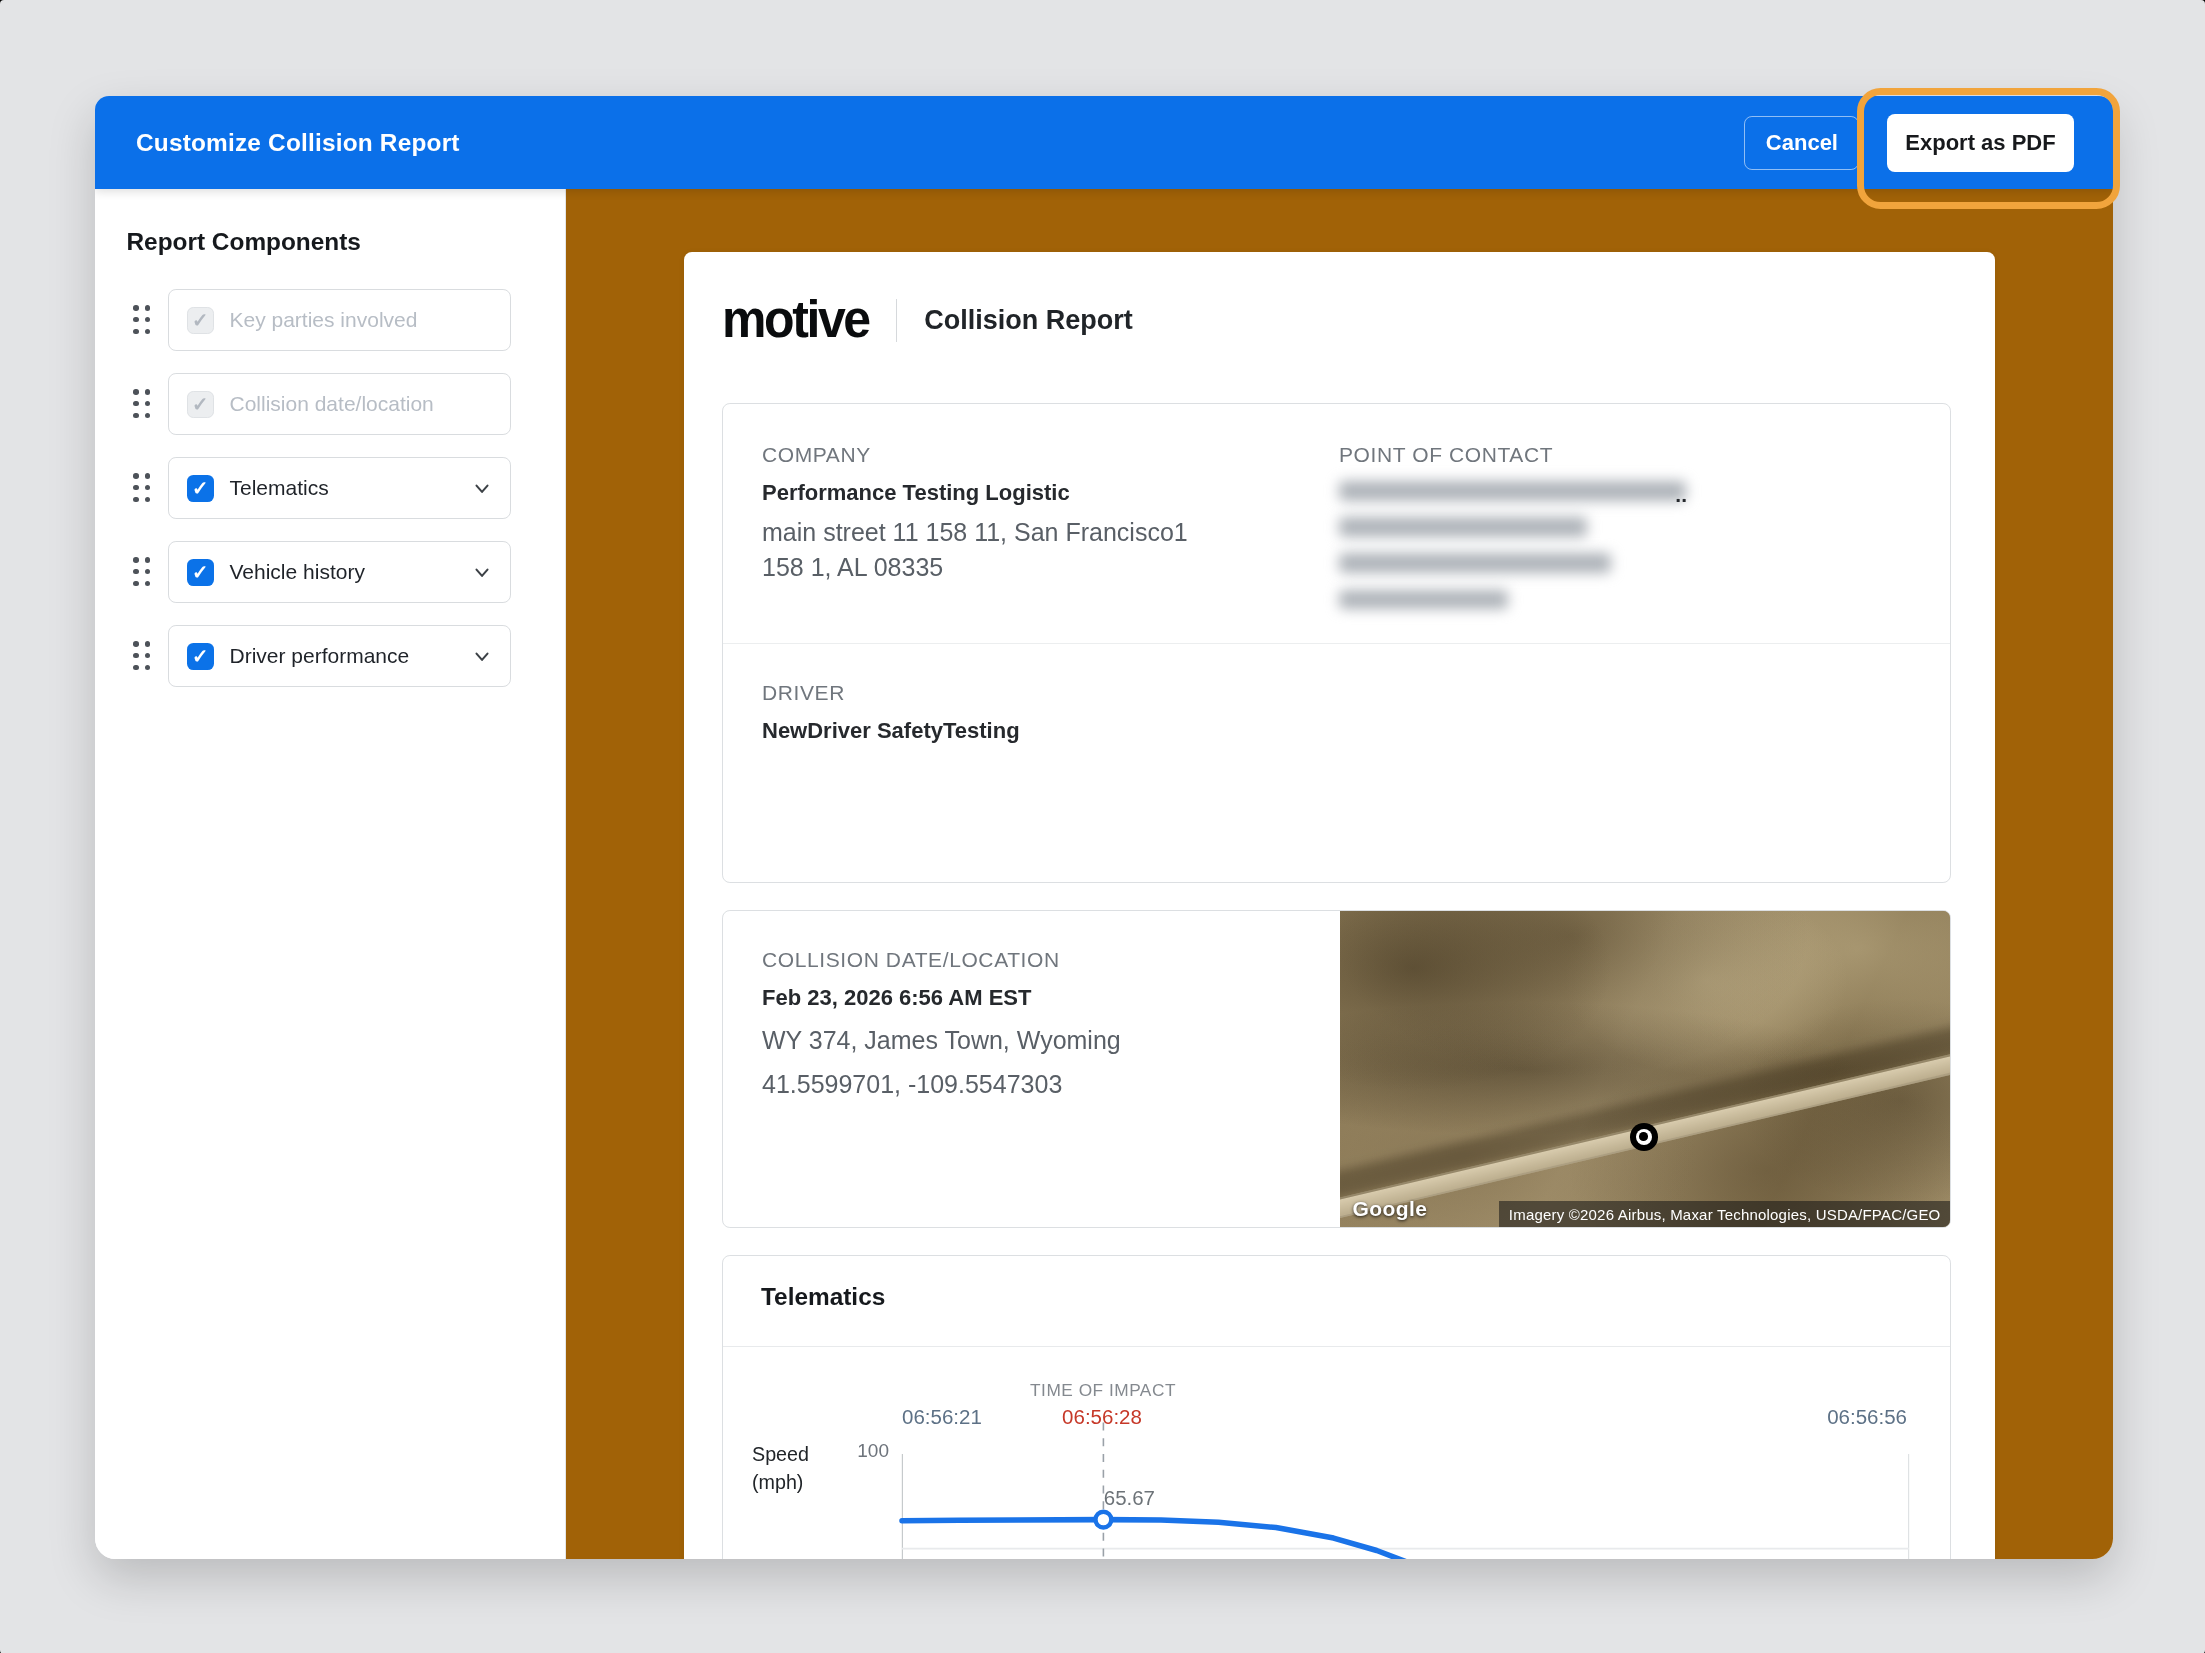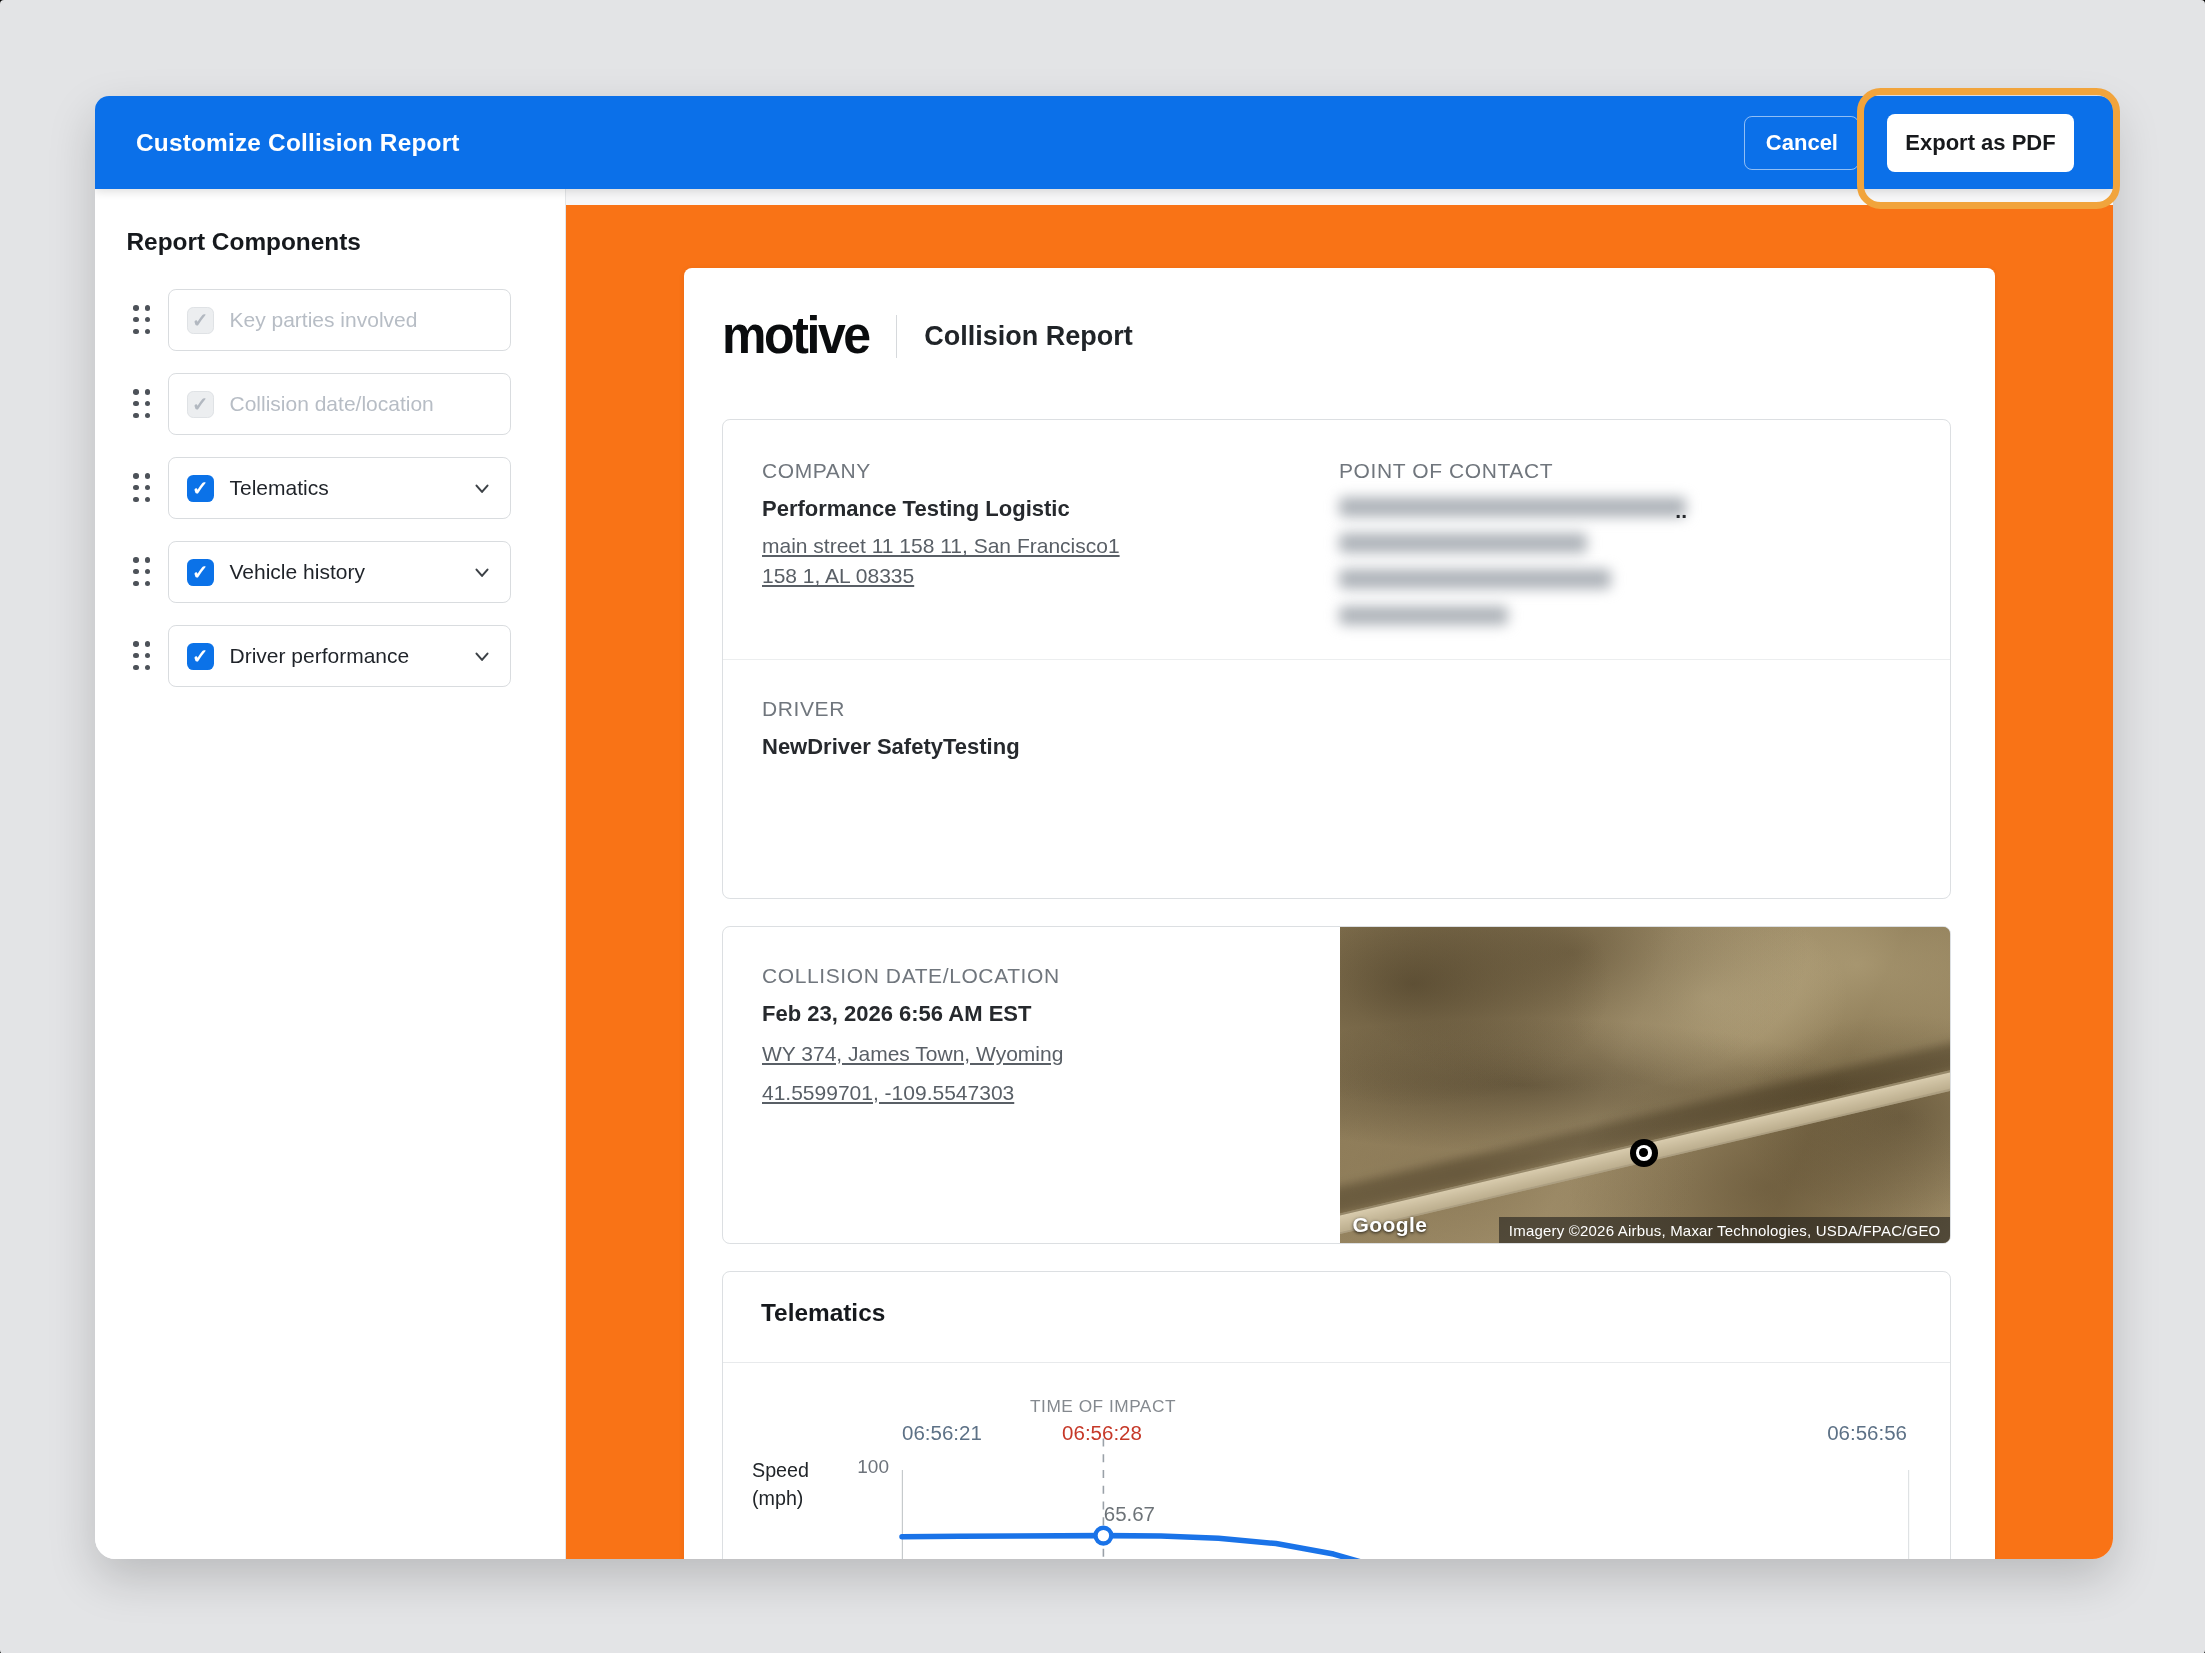--- a/index.html
+++ b/index.html
@@ -33,35 +33,35 @@
                display:flex; align-items:center; padding:0 17.3px; cursor:pointer; }
   .cbx { width:27px; height:27px; border-radius:6.3px; display:flex; align-items:center; justify-content:center;
          font-size:19.7px; font-weight:bold; flex:0 0 auto; }
   .cbx.on { background:#0b72e8; color:#fff; }
   .cbx.locked { background:#eceef0; border:0.8px solid #dfe2e5; color:#b2b8c0; }
   .side-label { margin-left:15.8px; font-size:21px; color:#1f2329; }
   .side-card.locked .side-label { color:#b7bdc5;text-align:center; }
   .chev { margin-left:auto; display:flex; }
 
   
-  .content { flex:1; position:relative; background:#f97316; overflow:hidden;margin-top:16px; }
+  .content { flex:1; position:relative; background:#a16207; overflow:hidden; }
   .page { position:absolute; left:118px; top:63px; width:1311px; height:1386px; background:#fff;
           border-radius:7.9px 7.9px 0 0; box-shadow:0 1.6px 6.3px rgba(0,0,0,.07); }
 
   .logo-row { position:absolute; left:38px; top:39px; display:flex; align-items:center; }
   .brand { font-size:50px; font-weight:800; letter-spacing:-2.4px; color:#0a0c0e; font-style:normal; transform:scaleY(1.02); }
   .logo-div { width:1.6px; height:43px; background:#d6d9dc; margin:0 27px; }
   .doc-title { font-size:27px; font-weight:bold; color:#202428; }
 
   .card { position:absolute; left:38px; width:1229px; background:#fff; border:0.8px solid #dcdfe2; border-radius:7.9px; }
   .info-card { top:151px; height:480px; }
   .hline { position:absolute; left:0; right:0; top:239px; height:0.8px; background:#eceeef; }
   .lbl { font-size:21px; letter-spacing:0.6px; color:#70767d; }
   .val-strong { font-size:22px; font-weight:bold; color:#26292d; }
-  .val-gray { font-size:21px; color:#595f66;text-decoration:underline; }
+  .val-gray { font-size:25px; color:#595f66; }
   .kv b { color:#3c4146; }
 
   .col-l { position:absolute; left:39px; }
   .col-r { position:absolute; left:616px; }
 
   .blurwrap { position:relative; margin-top:14px; width:370px; }
   .blurline { height:19.7px; border-radius:4.7px; background:#aeb3b9; filter:blur(6.3px); margin-bottom:16.5px; }
   .redact-suffix { position:absolute; right:22px; top:1.6px; font-size:21px; font-weight:bold; color:#26292d; filter:none; }
 
   .coll-card { top:658px; height:318px; overflow:hidden; }

